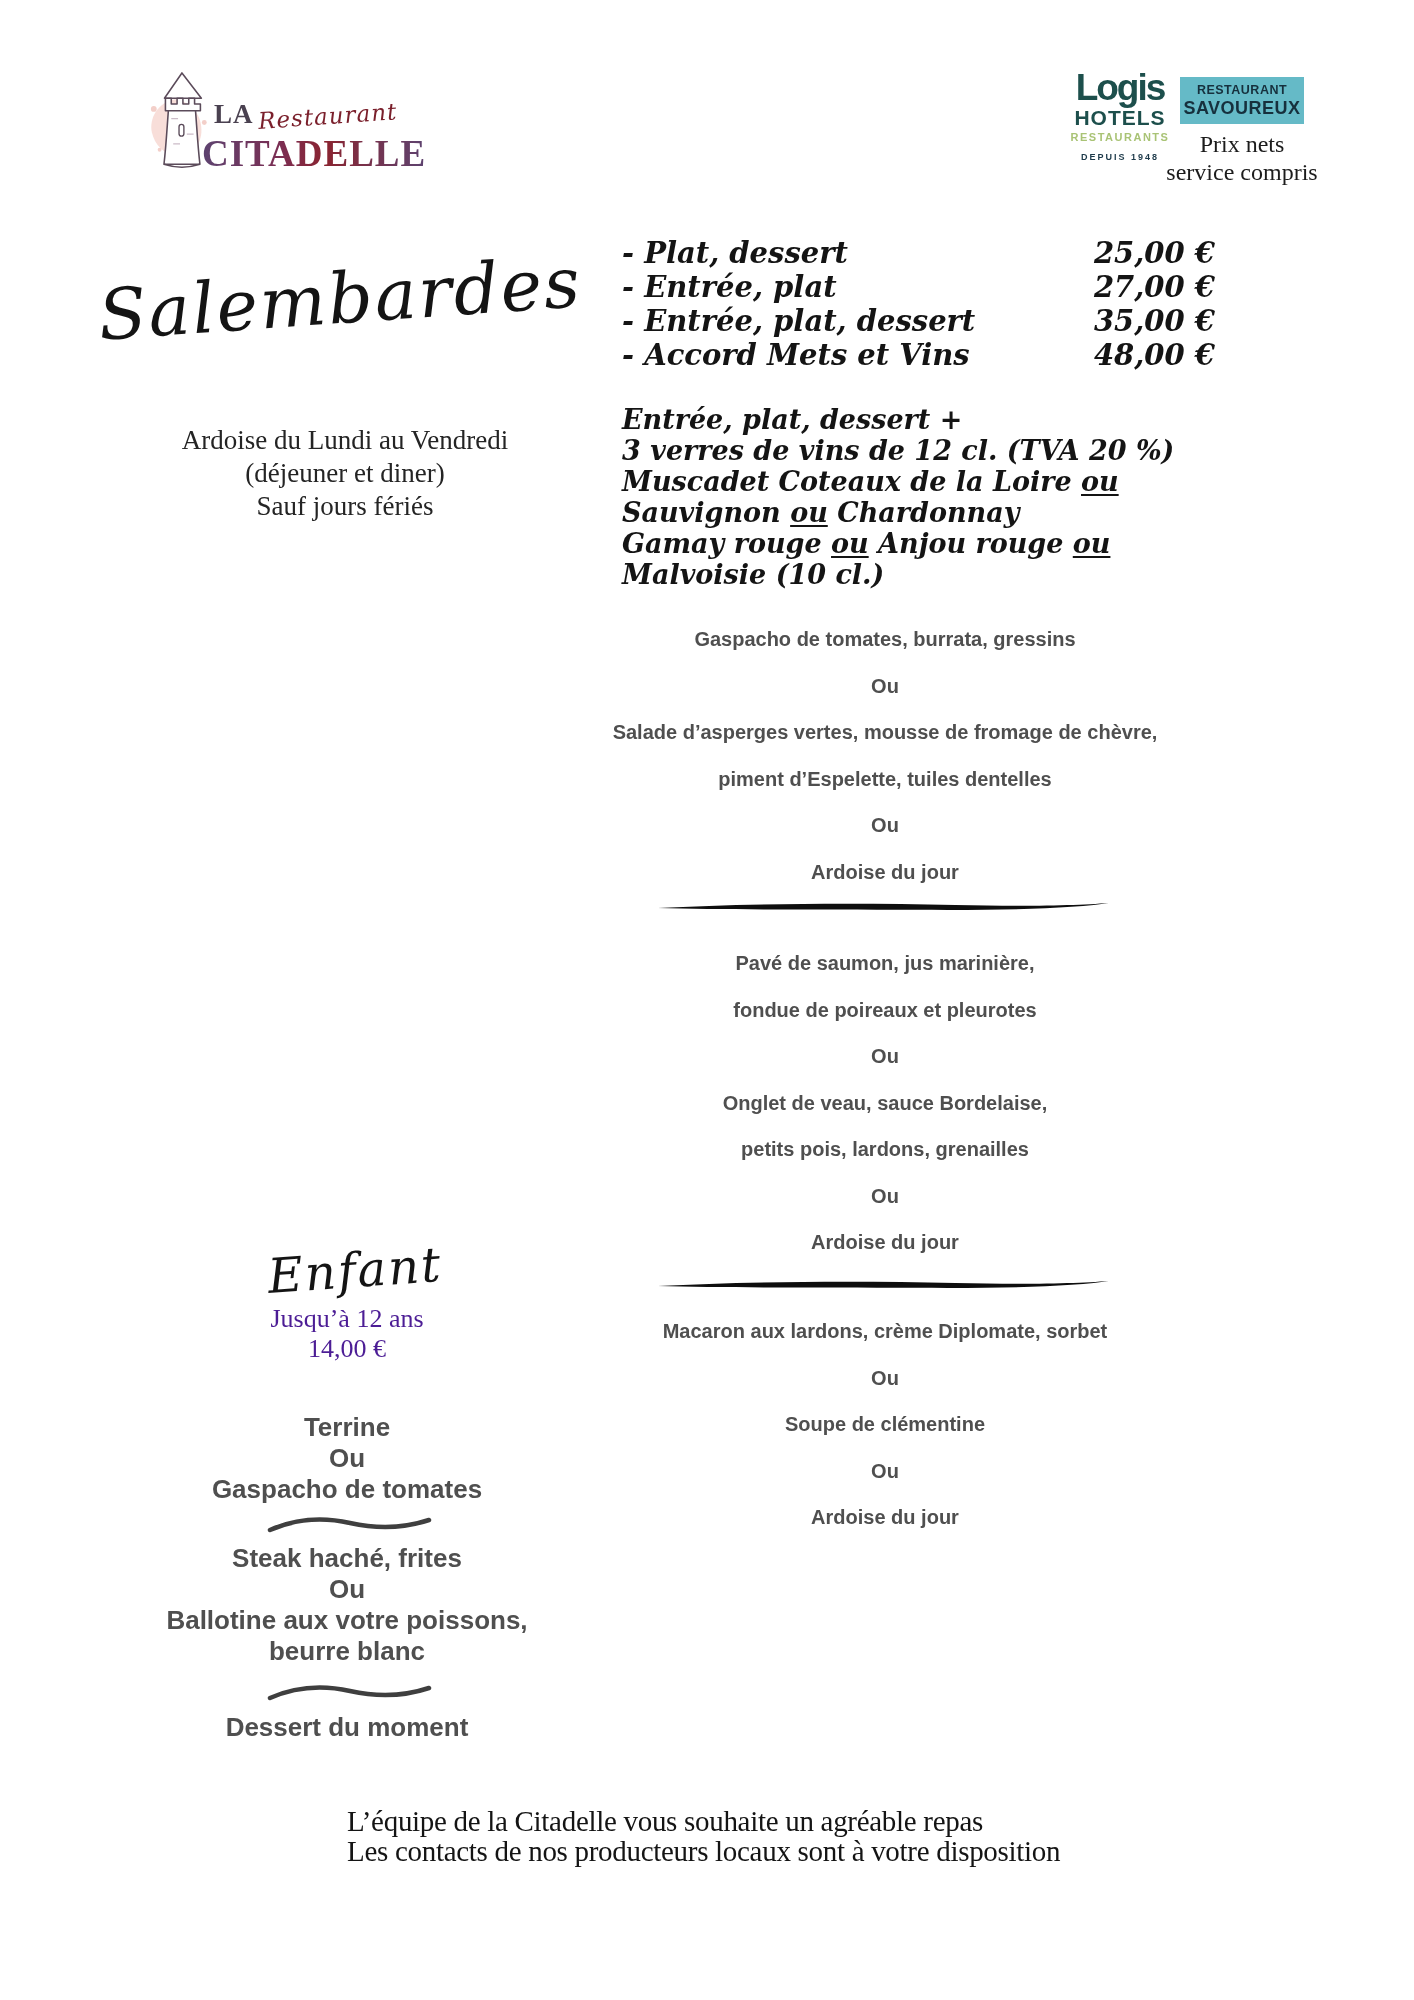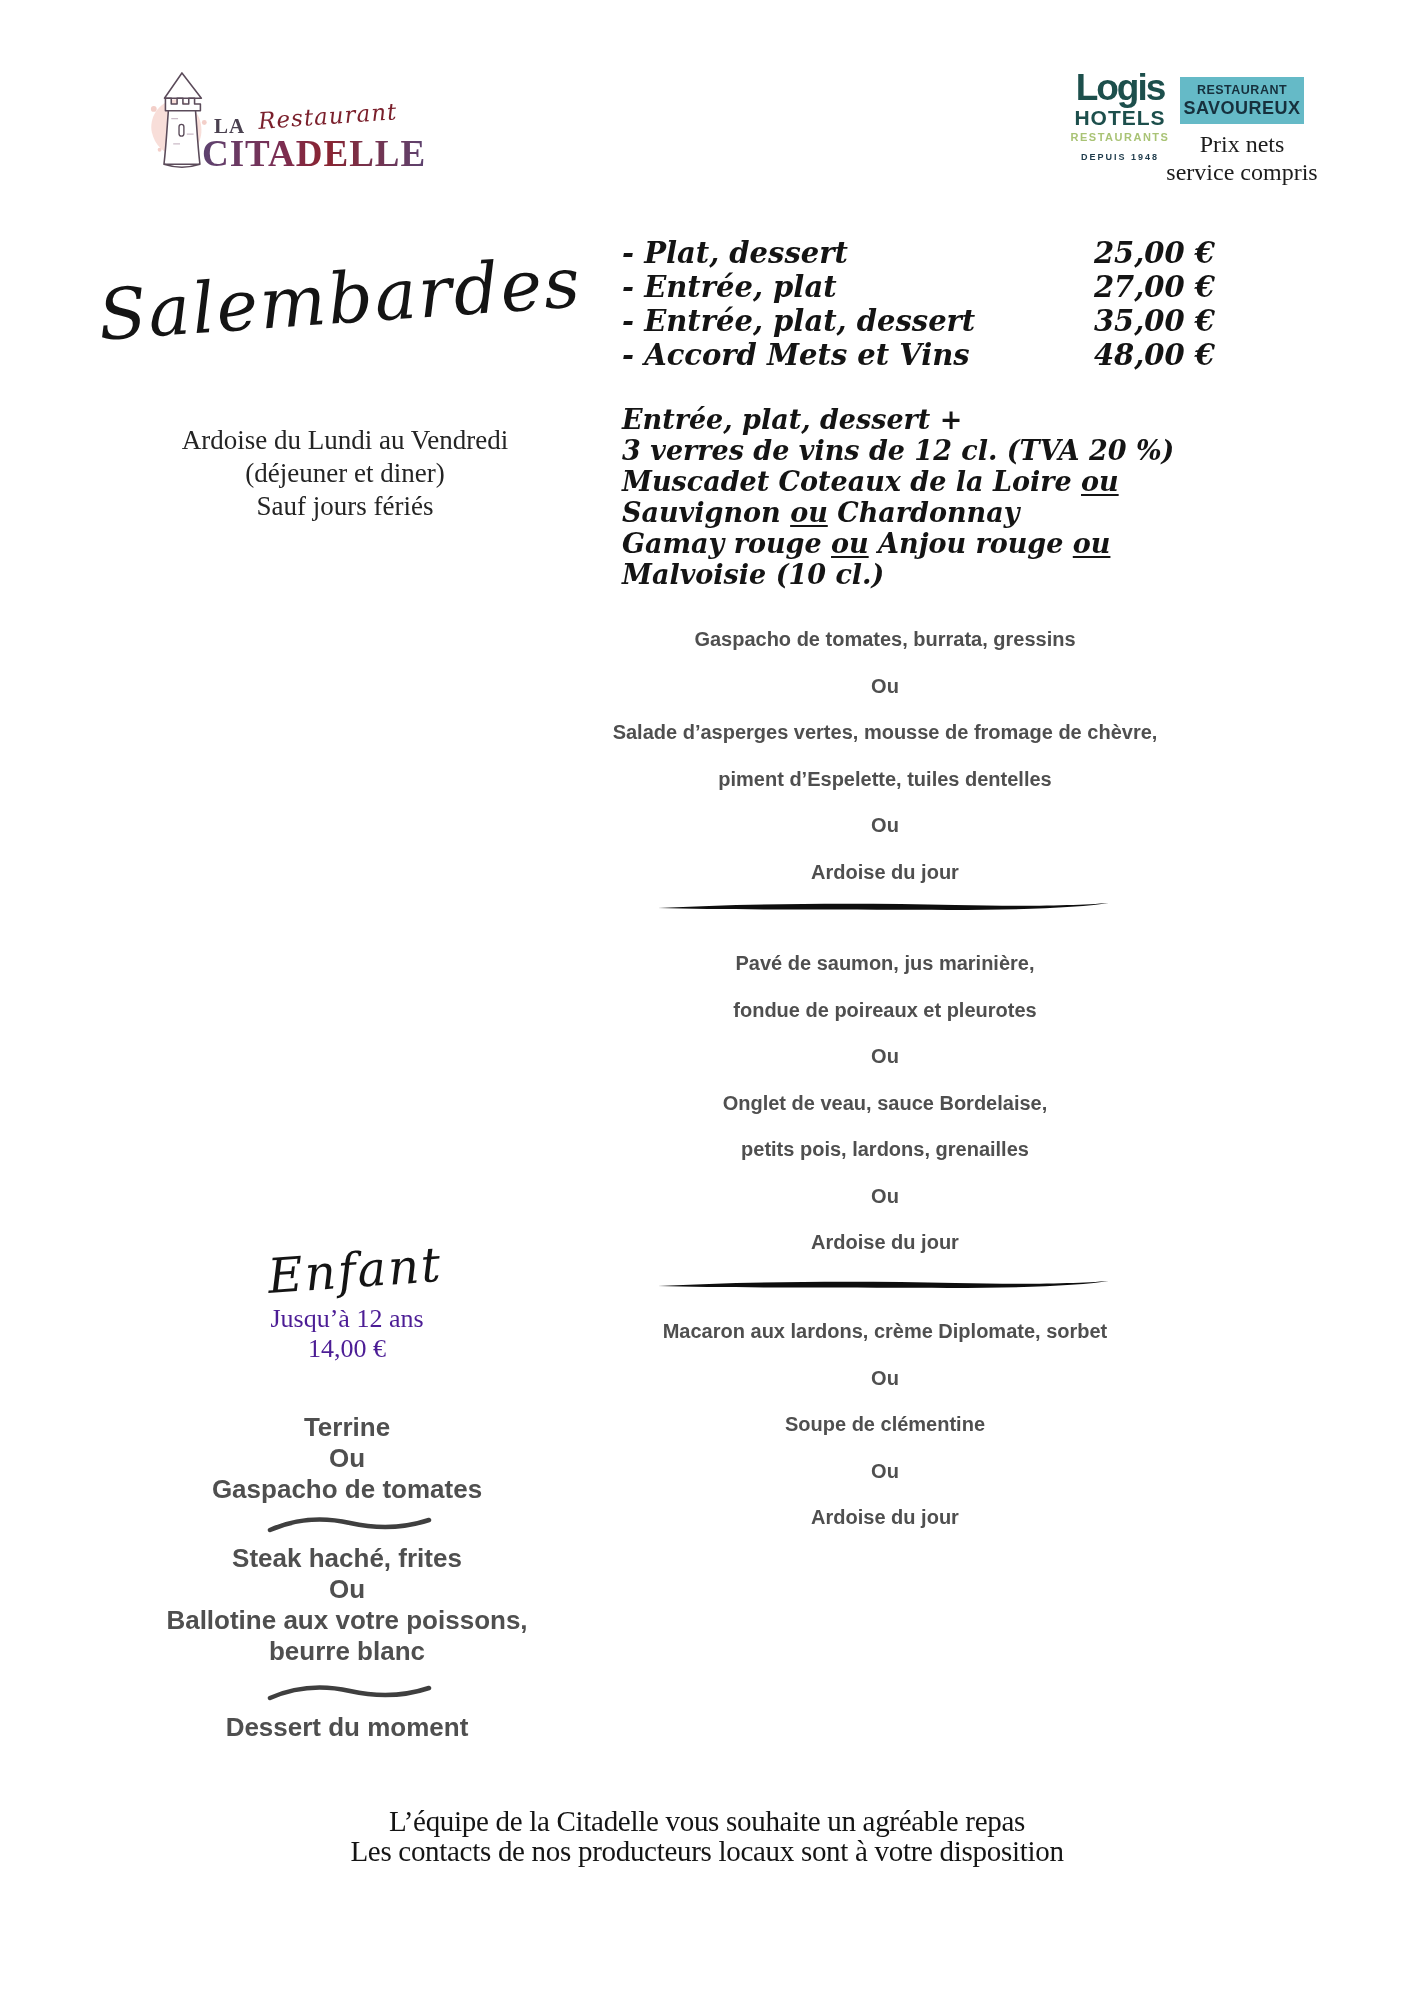--- a/index.html
+++ b/index.html
@@ -6,22 +6,22 @@
   #page{position:relative;width:1414px;height:2000px;margin:0 auto;background:#ffffff;overflow:hidden;
         font-family:"Liberation Sans",sans-serif;color:#1a1a1a;}
   .abs{position:absolute;}
 
   
   .logo-block{left:140px;top:58px;width:300px;height:130px;}
   .tower-svg{position:absolute;left:6px;top:12px;}
   .brand-tagline{position:absolute;left:118px;top:44px;width:170px;
     font-family:"DejaVu Serif",serif;font-style:italic;font-size:23px;color:#7a1f2b;
     transform:rotate(-4deg);letter-spacing:1px;}
-  .brand-la{position:absolute;left:74px;top:56px;font-family:"Liberation Serif",serif;
-    font-size:21px;font-weight:bold;color:#4a4150;letter-spacing:1px;}
+  .brand-la{position:absolute;left:74px;top:41px;font-family:"Liberation Serif",serif;
+    font-size:27px;font-weight:bold;color:#4a4150;letter-spacing:1px;}
   .brand-name{position:absolute;left:62px;top:74px;font-family:"Liberation Serif",serif;
     font-size:37px;font-weight:bold;letter-spacing:1px;
     background:linear-gradient(90deg,#5d4370 0%,#7b2d52 35%,#8a2430 55%,#5d4370 100%);
     -webkit-background-clip:text;background-clip:text;color:transparent;}
 
   
   .logis{left:1070px;top:70px;width:100px;text-align:center;color:#1d4f4c;}
   .logis-1{font-size:37px;font-weight:bold;letter-spacing:-2px;line-height:36px;}
   .logis-2{font-size:21px;font-weight:bold;letter-spacing:1px;line-height:24px;}
   .logis-3{font-size:11px;font-weight:bold;letter-spacing:1.5px;line-height:15px;color:#a9c375;}
@@ -67,21 +67,21 @@
   .course{left:535px;width:700px;text-align:center;
     font-size:20px;font-weight:bold;line-height:46.5px;color:#4f4f4f;}
   .course-starters{top:616px;}
   .course-mains{top:940px;}
   .course-desserts{top:1308px;}
   .divider{left:655px;width:460px;height:14px;}
   .divider-1{top:898px;}
   .divider-2{top:1276px;}
 
   
-  .footer{left:347px;top:1806px;width:720px;text-align:center;
+  .footer{left:347px;top:1806px;width:720px;text-align:left;
     font-family:"Liberation Serif",serif;font-size:29px;line-height:30px;
     letter-spacing:-0.3px;color:#141414;}
 </style>
 </head>
 <body>
 
 <div id="page">
 
   <div class="abs logo-block">
     <svg class="tower-svg" width="68" height="104" viewBox="0 0 70 107">

